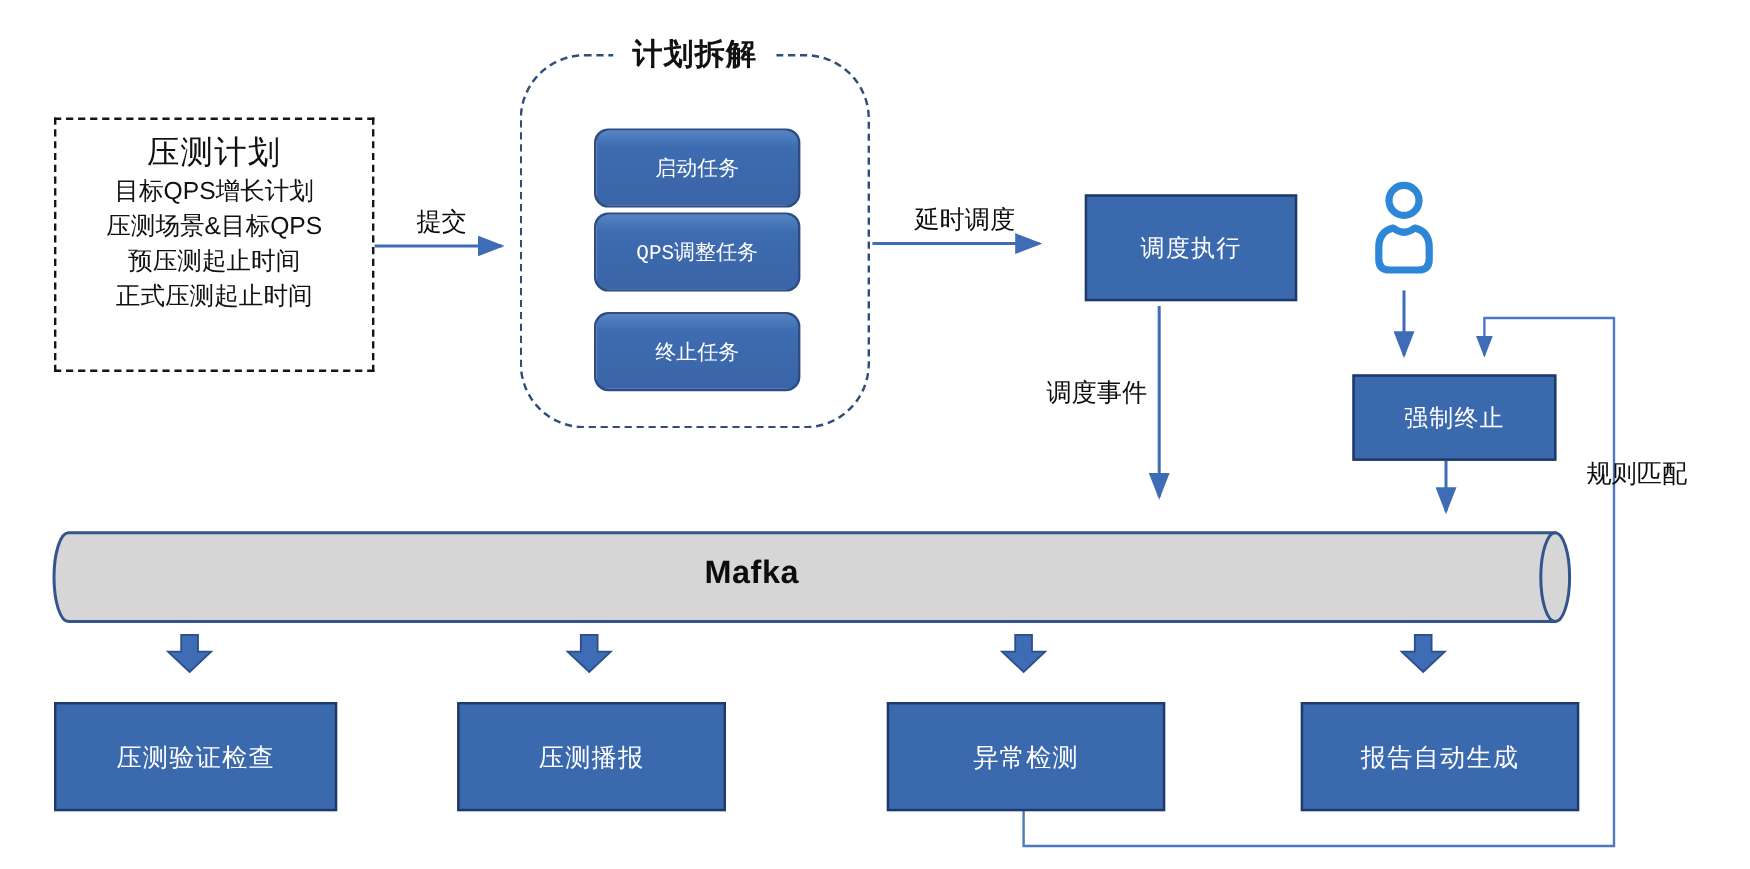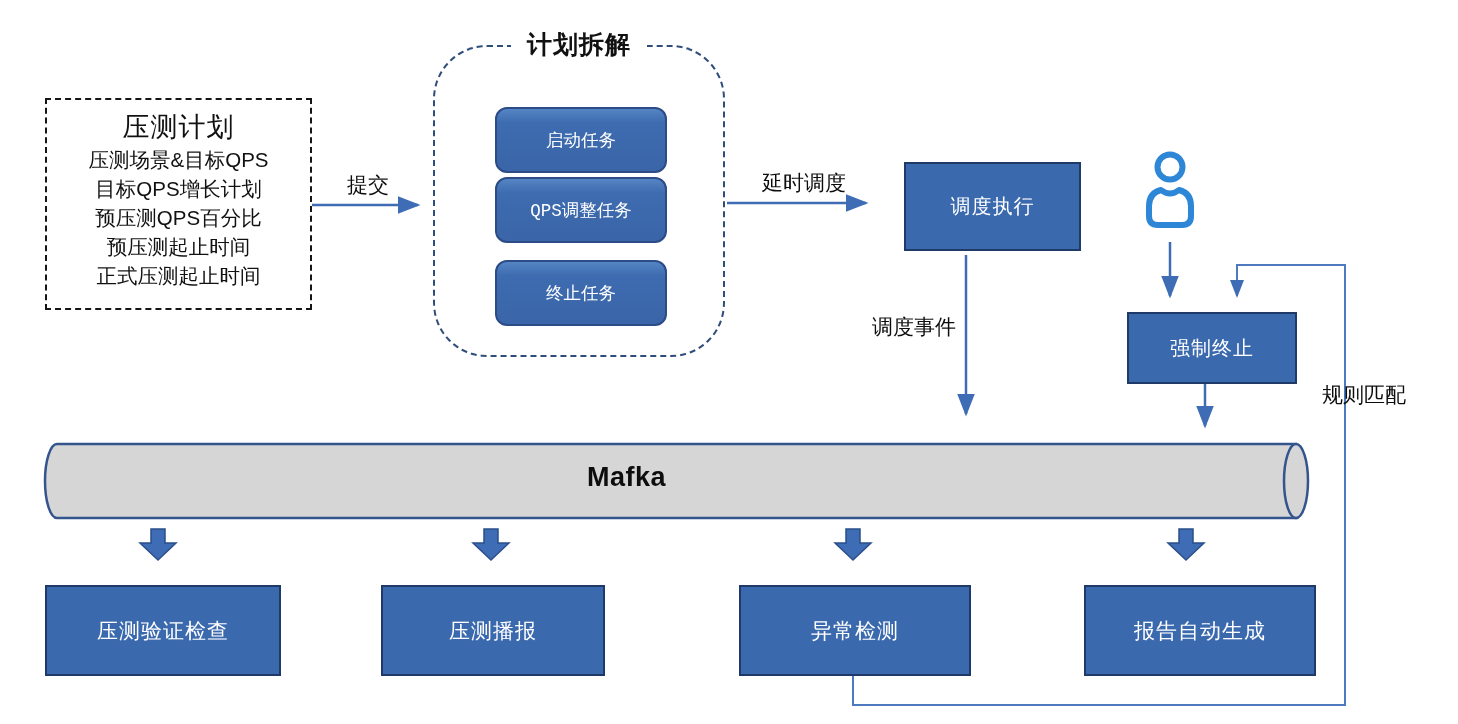--- a/index.html
+++ b/index.html
@@ -90,23 +90,22 @@
   <g fill="#3e6db5" stroke="#2a4f8a" stroke-width="1.5">
     <path d="M151 529 h14 v14 h11 L158 560 L140 543 h11 Z"></path>
     <path d="M484 529 h14 v14 h11 L491 560 L473 543 h11 Z"></path>
     <path d="M846 529 h14 v14 h11 L853 560 L835 543 h11 Z"></path>
     <path d="M1179 529 h14 v14 h11 L1186 560 L1168 543 h11 Z"></path>
   </g>
 </svg>
 
 <div class="abs plan-box">
   <div class="plan-title">压测计划</div>
+  <div class="plan-line">目标QPS增长计划</div>
   <div class="plan-line">压测场景&amp;目标QPS</div>
-  <div class="plan-line">目标QPS增长计划</div>
-  <div class="plan-line">预压测QPS百分比</div>
   <div class="plan-line">预压测起止时间</div>
   <div class="plan-line">正式压测起止时间</div>
 </div>
 
 <div class="abs group-box">
   <div class="group-title">计划拆解</div>
   <div class="task-box task-0">启动任务</div>
   <div class="task-box task-1">QPS调整任务</div>
   <div class="task-box task-2">终止任务</div>
 </div>

